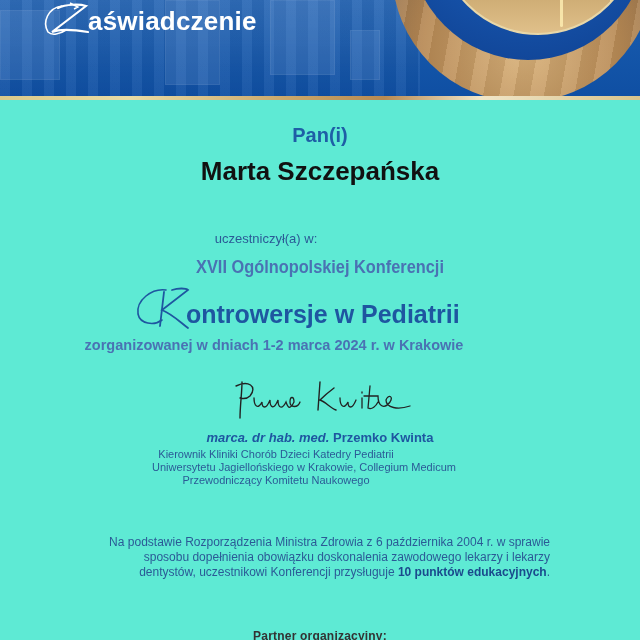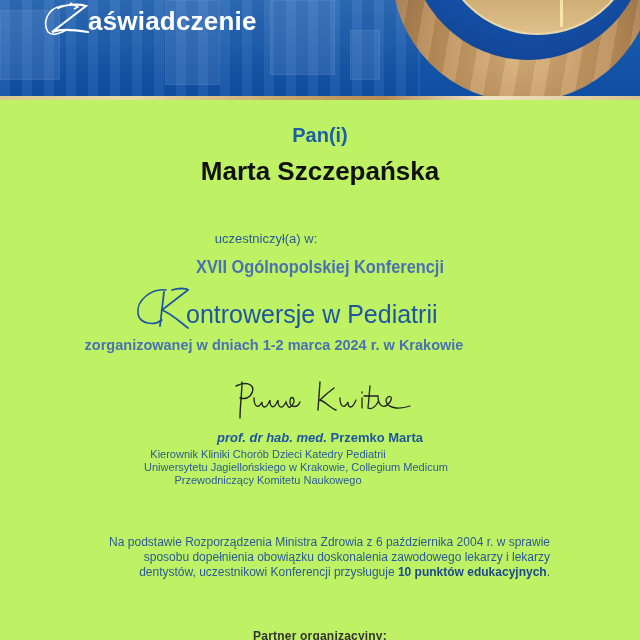--- a/index.html
+++ b/index.html
@@ -1,21 +1,21 @@
 <!DOCTYPE html>
 <html><head>
   <meta charset="utf-8">
   <style>
     * { margin: 0; padding: 0; box-sizing: border-box; }
     html, body {
       width: 640px; height: 640px; overflow: hidden;
       background: #ffffff;
       font-family: "Liberation Sans", sans-serif;
     }
-    .page { position: relative; width: 640px; height: 640px; background: #bef264; overflow: hidden; }
+    .page { position: relative; width: 640px; height: 640px; background: #5eead4; overflow: hidden; }
 
     
     .banner {
       position: absolute; left: 0; top: 0; width: 640px; height: 98px;
       background: linear-gradient(180deg, #1a5db0 0%, #1557aa 45%, #0f4fa3 100%);
       overflow: hidden;
     }
     .banner .buildings {
       position: absolute; left: 0; top: 0; width: 420px; height: 98px;
       background:
@@ -91,38 +91,38 @@
       position: absolute; left: 0; width: 640px; top: 156px;
       color: #4a72b3; font-weight: bold; font-size: 19px;
       transform: scaleX(0.86); transform-origin: 50% 50%;
     }
     .conf-name {
       position: absolute; left: 132px; top: 184px; height: 48px;
       display: flex; align-items: flex-end;
     }
     .conf-name .k-flourish { width: 58px; height: 46px; }
     .conf-name .conf-rest {
-      color: #1e56a0; font-weight: normal; font-size: 25px; line-height: 30px;
+      color: #1e56a0; font-weight: bold; font-size: 25px; line-height: 30px;
       margin-left: -4px; margin-bottom: 3px;
     }
     .conf-dates {
       position: absolute; left: 0; width: 548px; top: 237px;
       color: #4a72b3; font-weight: bold; font-size: 14.5px;
     }
 
     .signature {
       position: absolute; left: 228px; top: 276px; width: 190px; height: 46px;
     }
     .signer {
       position: absolute; left: 0; width: 640px; top: 330px;
       color: #1e56a0; font-size: 13px; font-weight: bold;
     }
     .signer .title-part { font-style: italic; }
     .signer-line {
-      position: absolute; left: 0; width: 536px;
+      position: absolute; left: 8px; width: 536px;
       color: #2b5a96; font-size: 11px; line-height: 13px;
     }
 
     .legal {
       position: absolute; left: 90px; width: 460px; top: 435px;
       color: #2b5a96; font-size: 12px; line-height: 15px; text-align: right;
     }
     .legal b { color: #1a4a8c; }
 
     .partner {
@@ -179,22 +179,22 @@
     <div class="conf-dates">zorganizowanej w dniach 1-2 marca 2024 r. w Krakowie</div>
 
     <svg class="signature" viewBox="0 0 190 46">
       <path d="M14 6 C 14 16, 12 30, 12 42 M 8 10 C 20 4, 30 10, 22 20 C 18 24, 12 22, 12 22" fill="none" stroke="#222" stroke-width="1.4" stroke-linecap="round"></path>
       <path d="M26 22 C 26 30, 30 34, 34 26 C 34 32, 38 34, 42 24 C 42 32, 46 34, 50 24 C 50 32, 54 34, 58 26 C 60 32, 62 34, 66 26 C 66 20, 62 20, 62 26 C 62 32, 70 32, 72 26" fill="none" stroke="#222" stroke-width="1.3" stroke-linecap="round"></path>
       <path d="M92 6 L 90 34 M 106 12 C 98 18, 94 22, 92 24 C 98 26, 102 32, 108 34" fill="none" stroke="#222" stroke-width="1.4" stroke-linecap="round"></path>
       <path d="M112 22 C 112 30, 116 34, 120 26 C 120 32, 124 34, 128 24 M 134 22 L 134 32 M 134 16 L 134 17 M 142 10 L 140 32 C 144 34, 148 30, 150 26 M 136 20 L 150 20 C 150 30, 156 34, 162 26 C 166 20, 160 18, 158 24 C 158 32, 170 34, 182 30" fill="none" stroke="#222" stroke-width="1.3" stroke-linecap="round"></path>
     </svg>
 
     <div class="signer">
-      <span class="title-part">prof. dr hab. med.</span>
-      <span>Przemko Marta</span>
+      <span class="title-part">marca. dr hab. med.</span>
+      <span>Przemko Kwinta</span>
     </div>
     <div class="signer-line" style="top:348px;">Kierownik Kliniki Chorób Dzieci Katedry Pediatrii</div>
     <div class="signer-line" style="top:361px;margin-left:28px;">Uniwersytetu Jagiellońskiego w Krakowie, Collegium Medicum</div>
     <div class="signer-line" style="top:374px;">Przewodniczący Komitetu Naukowego</div>
 
     <div class="legal">
       <span>Na podstawie Rozporządzenia Ministra Zdrowia z 6 października 2004 r. w sprawie sposobu dopełnienia obowiązku doskonalenia zawodowego lekarzy i lekarzy dentystów, uczestnikowi Konferencji przysługuje </span><b>10 punktów edukacyjnych</b><span>.</span>
     </div>
 
     <div class="partner">Partner organizacyjny:</div>

